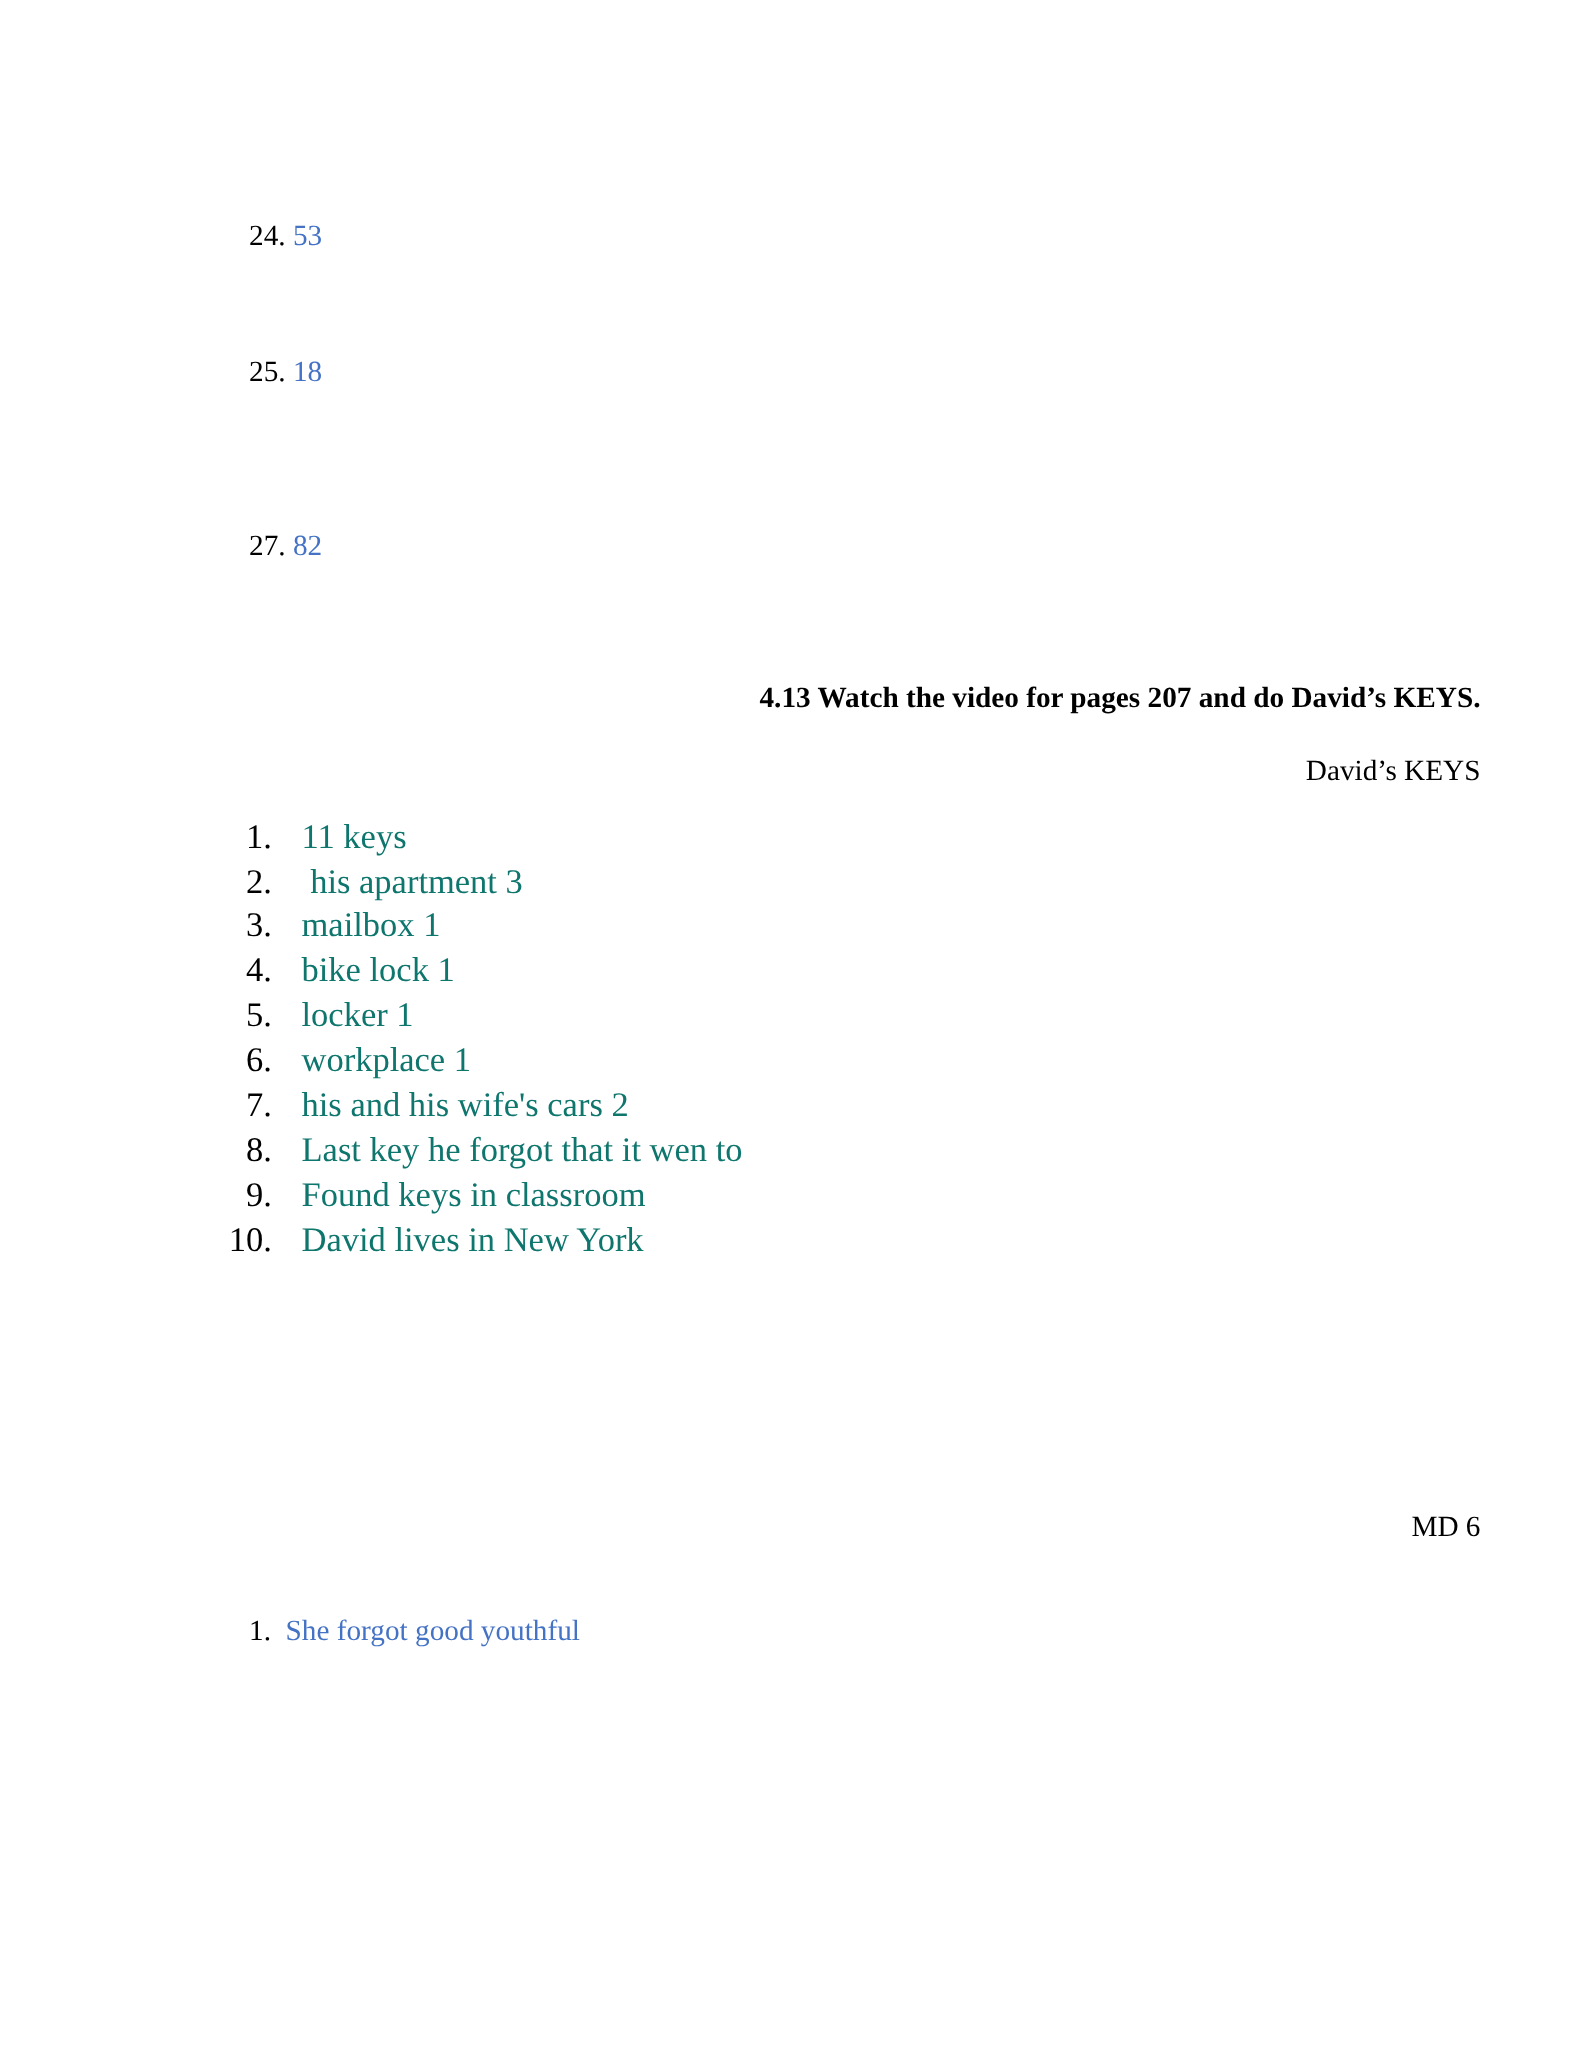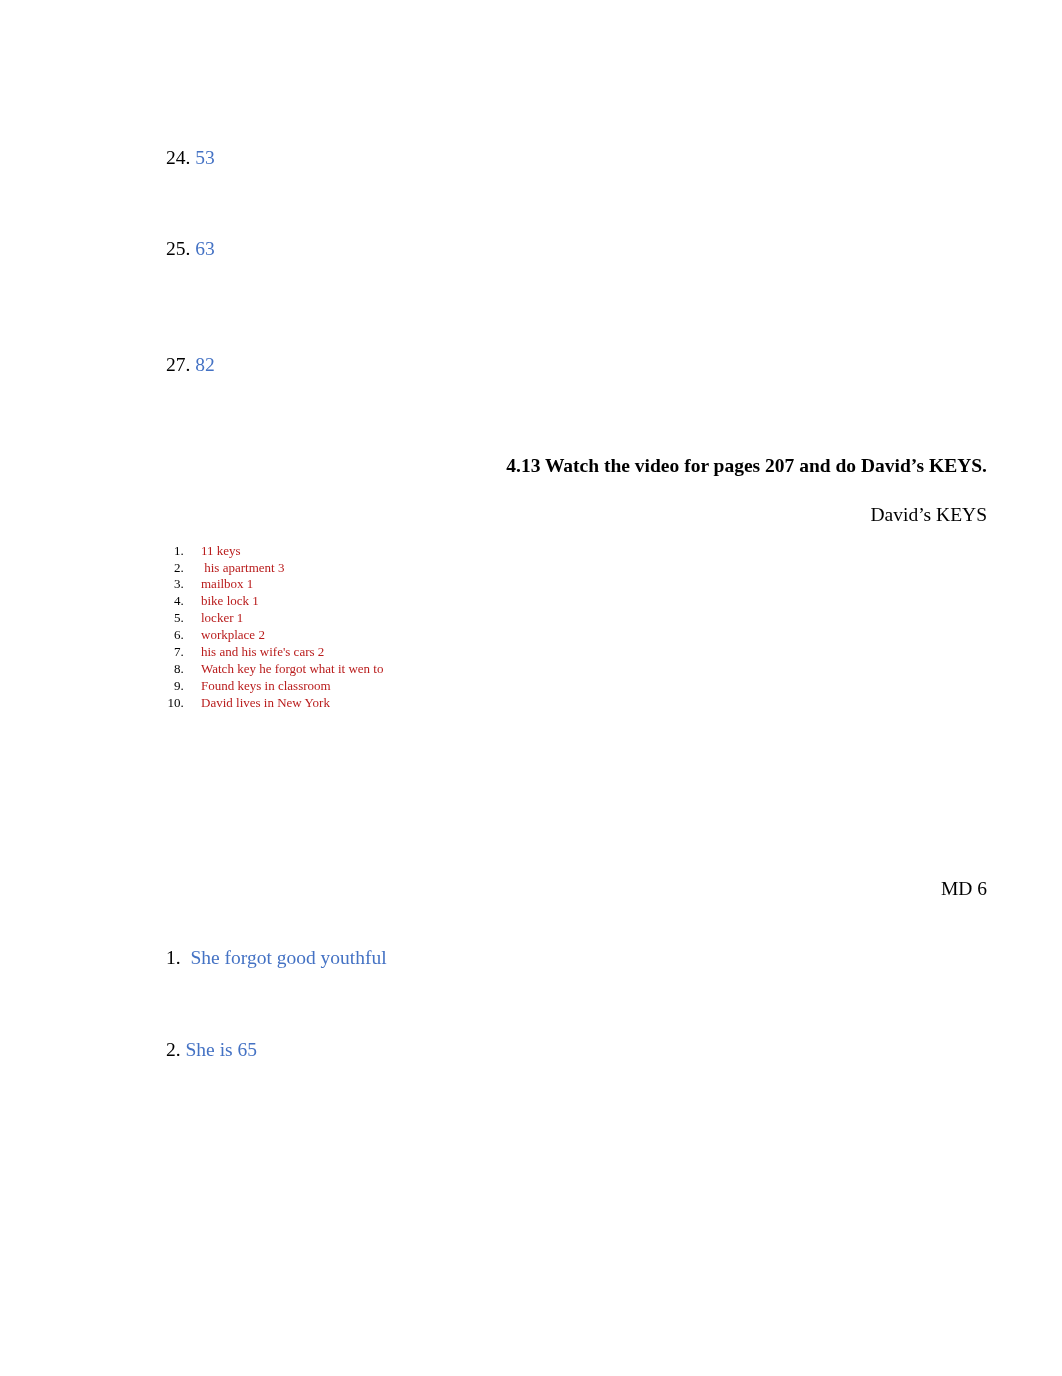--- a/index.html
+++ b/index.html
@@ -61,23 +61,23 @@
 
   
   ol.keys {
     margin: 0;
     padding: 0 0 0 0;
     list-style-position: outside;
     list-style-type: decimal;
     margin-left: 60px;
   }
   ol.keys > li {
-    font-size: 13px;
+    font-size: 23px;
     line-height: 1.30;
-    color: #b91c1c;
+    color: #0f766e;
     padding-left: 14px;
     white-space: pre-wrap;
   }
   ol.keys > li::marker {
     color: #000000;
   }
 </style>
 </head>
 <body>
 
@@ -87,21 +87,21 @@
     <div style="height:124px"></div>
 
     <div>
 
       <div class="numrow">
         <span class="num">24.</span><span> </span><span class="answer">53</span>
       </div>
       <div class="sp-24"></div>
 
       <div class="numrow">
-        <span class="num">25.</span><span> </span><span class="answer">63</span>
+        <span class="num">25.</span><span> </span><span class="answer">18</span>
       </div>
       <div class="sp-24"></div>
 
       <div class="sp-24"></div>
 
       <div class="numrow">
         <span class="num">27.</span><span> </span><span class="answer">82</span>
       </div>
 
     </div>
@@ -115,23 +115,23 @@
     <p class="para">David’s KEYS</p>
 
     <div style="height:16px"></div>
 
     <ol class="keys">
       <li>11 keys</li>
       <li> his apartment 3</li>
       <li>mailbox 1</li>
       <li>bike lock 1</li>
       <li>locker 1</li>
-      <li>workplace 2</li>
+      <li>workplace 1</li>
       <li>his and his wife's cars 2</li>
-      <li>Watch key he forgot what it wen to</li>
+      <li>Last key he forgot that it wen to</li>
       <li>Found keys in classroom</li>
       <li>David lives in New York</li>
     </ol>
 
     <div style="height:140px"></div>
 
 
     <div class="sp-26"></div>
 
     <p class="para">MD 6</p>

